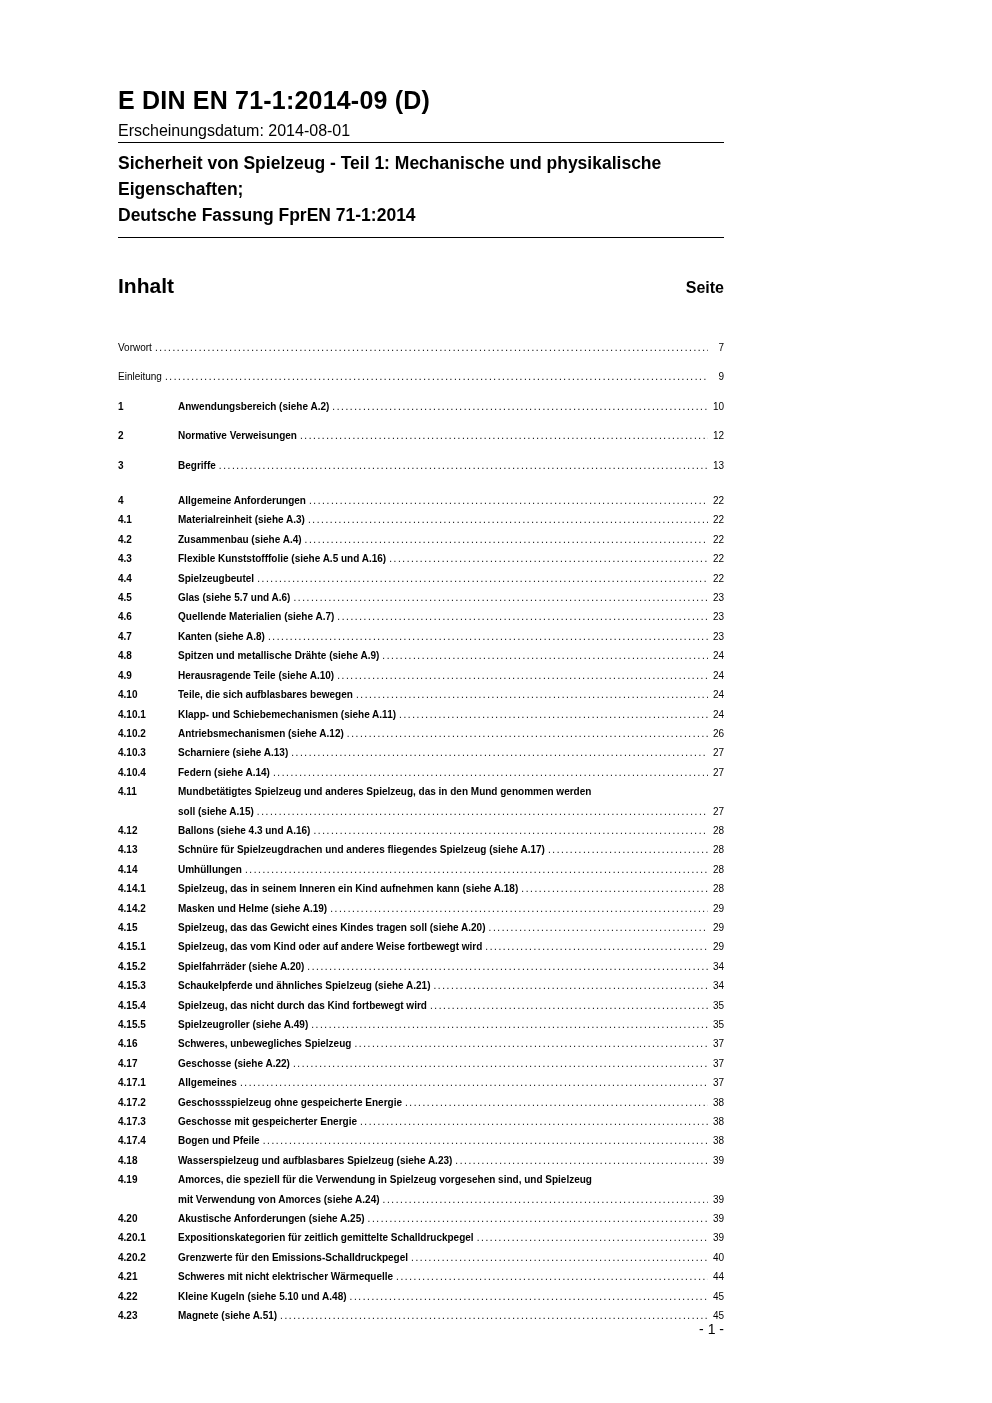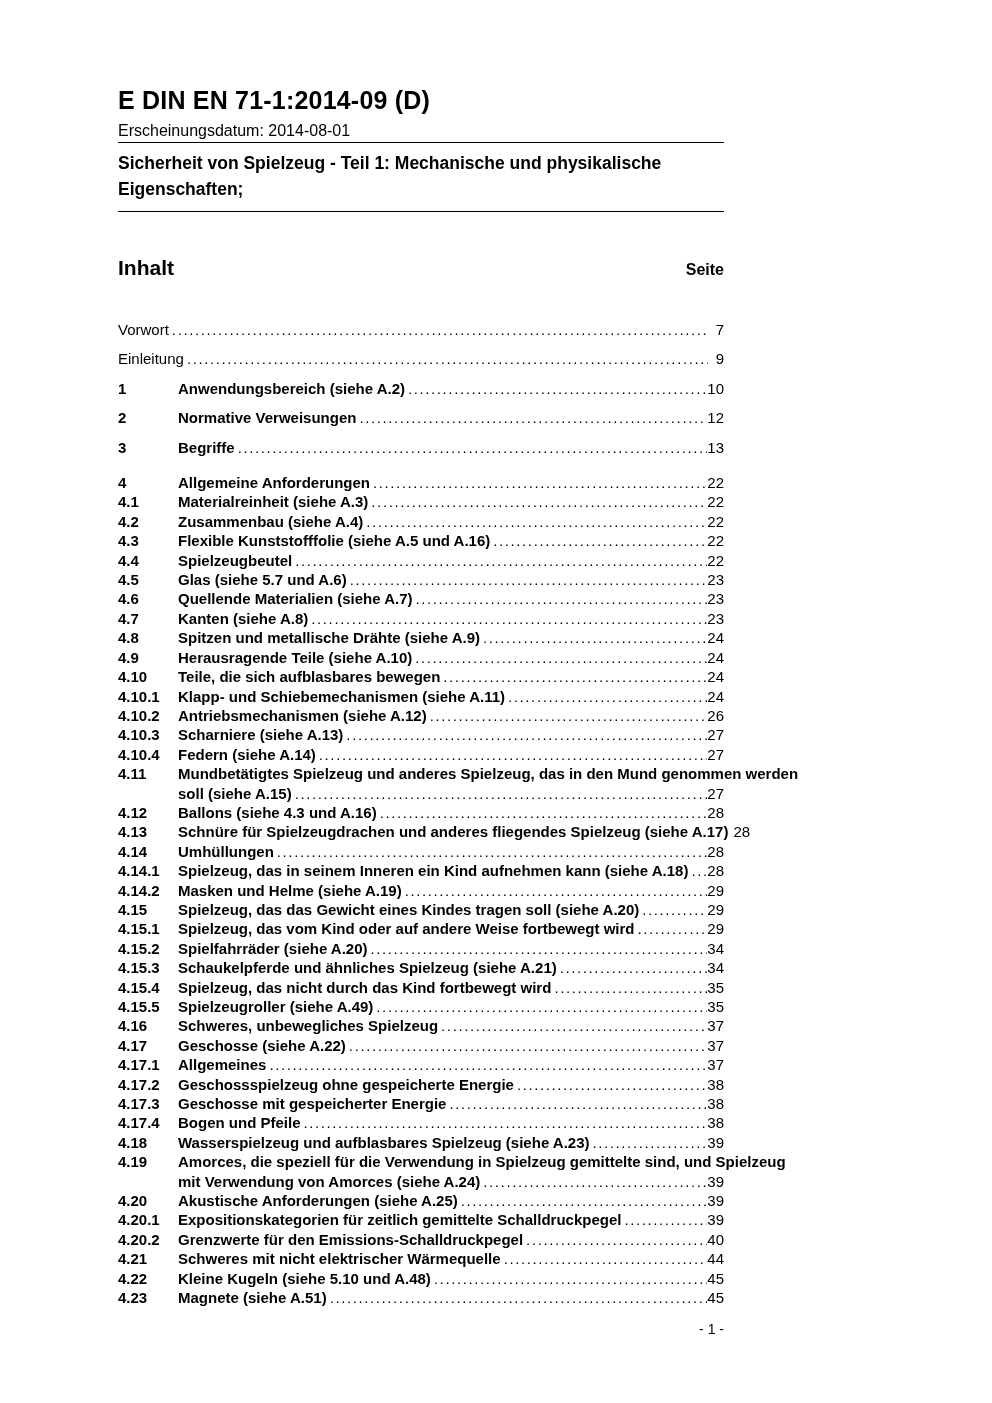--- a/index.html
+++ b/index.html
@@ -37,29 +37,28 @@
   }
   .toc-header {
     display: flex;
     justify-content: space-between;
     align-items: baseline;
     margin-top: 36px;
   }
   .toc-heading {
     font-size: 21px;
     font-weight: bold;
-    margin-top: 8px;
   }
   .seite-label {
     font-size: 16px;
     font-weight: bold;
   }
   .toc-list {
     margin-top: 40px;
-    font-size: 15px;
+    font-size: 10px;
     line-height: 19.4px;
   }
   .toc-entry { }
   .toc-line {
     display: flex;
     align-items: baseline;
   }
   .num {
     flex: 0 0 60px;
     width: 60px;
@@ -97,20 +96,21 @@
 </head>
 <body>
 
 <div class="page">
 
   <header>
     <h1 class="doc-id">E DIN EN 71-1:2014-09 (D)</h1>
     <div class="pub-date">Erscheinungsdatum: 2014-08-01</div>
     <div class="title-block">
       <div>Sicherheit von Spielzeug - Teil 1: Mechanische und physikalische Eigenschaften;</div>
+      <div>Deutsche Fassung FprEN 71-1:2014</div>
     </div>
   </header>
 
   <div class="toc-header">
     <h2 class="toc-heading">Inhalt</h2>
     <span class="seite-label">Seite</span>
   </div>
 
   <div class="toc-list" id="toc-list">
   <div class="toc-entry">
@@ -504,21 +504,21 @@
       <span class="title">Wasserspielzeug und aufblasbares Spielzeug (siehe A.23)</span>
       <span class="leader" aria-hidden="true">................................................................................................................................................................................................................................................................................................................................................................................................................</span>
       <span class="pagenum">39</span>
     </div>
 
   </div>
 
   <div class="toc-entry bold">
     <div class="toc-line">
       <span class="num">4.19</span>
-      <span class="title">Amorces, die speziell für die Verwendung in Spielzeug gemittelte sind, und Spielzeug</span>
+      <span class="title">Amorces, die speziell für die Verwendung in Spielzeug vorgesehen sind, und Spielzeug</span>
       <span class="leader" aria-hidden="true"></span>
       <span class="pagenum"></span>
     </div>
     <div class="toc-line cont">
       <span class="num"></span>
       <span class="title">mit Verwendung von Amorces (siehe A.24)</span>
       <span class="leader" aria-hidden="true">................................................................................................................................................................................................................................................................................................................................................................................................................</span>
       <span class="pagenum">39</span>
     </div>
   </div>

